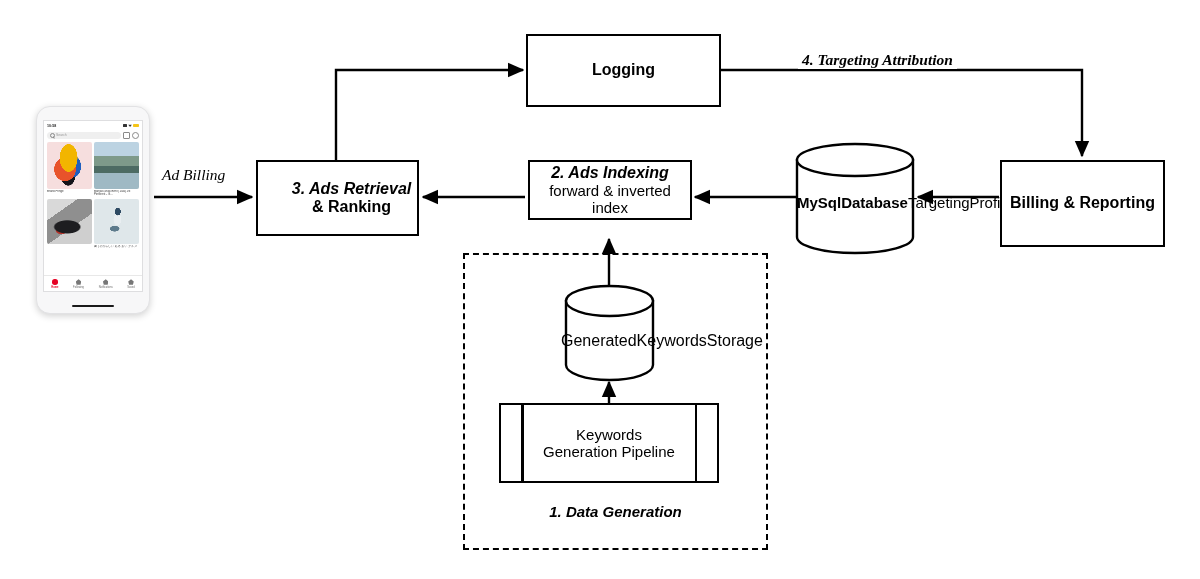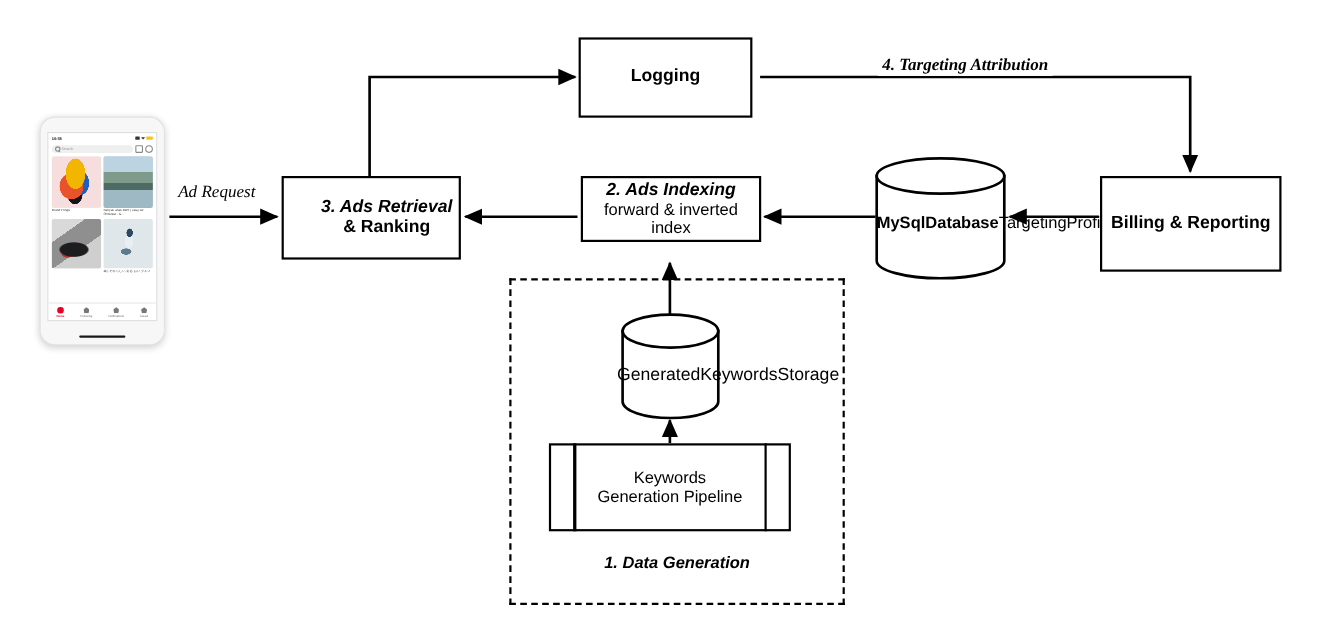--- a/index.html
+++ b/index.html
@@ -224,36 +224,36 @@
     <span class="lbl-bi">3. Ads Retrieval</span>
     <span class="lbl-b">&amp;  Ranking</span>
   </div>
 
   <div class="node rect" style="left:528px;top:160px;width:164px;height:60px;font-size:15px;z-index:3;">
     <span class="lbl-bi" style="font-size:16px;">2. Ads Indexing</span>
     <span>forward &amp; inverted</span>
     <span>index</span>
   </div>
 
-  <div class="node rect" style="left:526px;top:34px;width:158px;height:73px;font-size:16px;z-index:3;">
+  <div class="node rect" style="left:526px;top:34px;width:195px;height:73px;font-size:16px;z-index:3;">
     <span class="lbl-b">Logging</span>
   </div>
 
   <div class="node rect" style="left:1000px;top:160px;width:165px;height:87px;font-size:16px;z-index:3;">
     <span class="lbl-b">Billing &amp; Reporting</span>
   </div>
 
   <div class="node rect" style="left:499px;top:403px;width:220px;height:80px;font-size:15px;z-index:3;">
     <span style="position:absolute;left:20px;top:-2px;bottom:-2px;width:2.5px;background:#000;"></span>
     <span style="position:absolute;right:20px;top:-2px;bottom:-2px;width:2.5px;background:#000;"></span>
     <span>Keywords</span>
     <span>Generation Pipeline</span>
   </div>
 
-  <div class="edge-label lbl-i" style="left:158px;top:166px;font-size:15.5px;z-index:3;">Ad Request</div>
+  <div class="edge-label lbl-i" style="left:158px;top:166px;font-size:15.5px;z-index:3;">Ad Billing</div>
 
   <div class="edge-label lbl-bi" style="left:798px;top:51px;font-size:15.5px;z-index:3;">4. Targeting Attribution</div>
 
   <div id="phone">
     <div class="phone-body"></div>
     <div class="phone-screen">
 
       <div class="status-bar">
         <span>10:58</span>
         <span class="status-icons">

